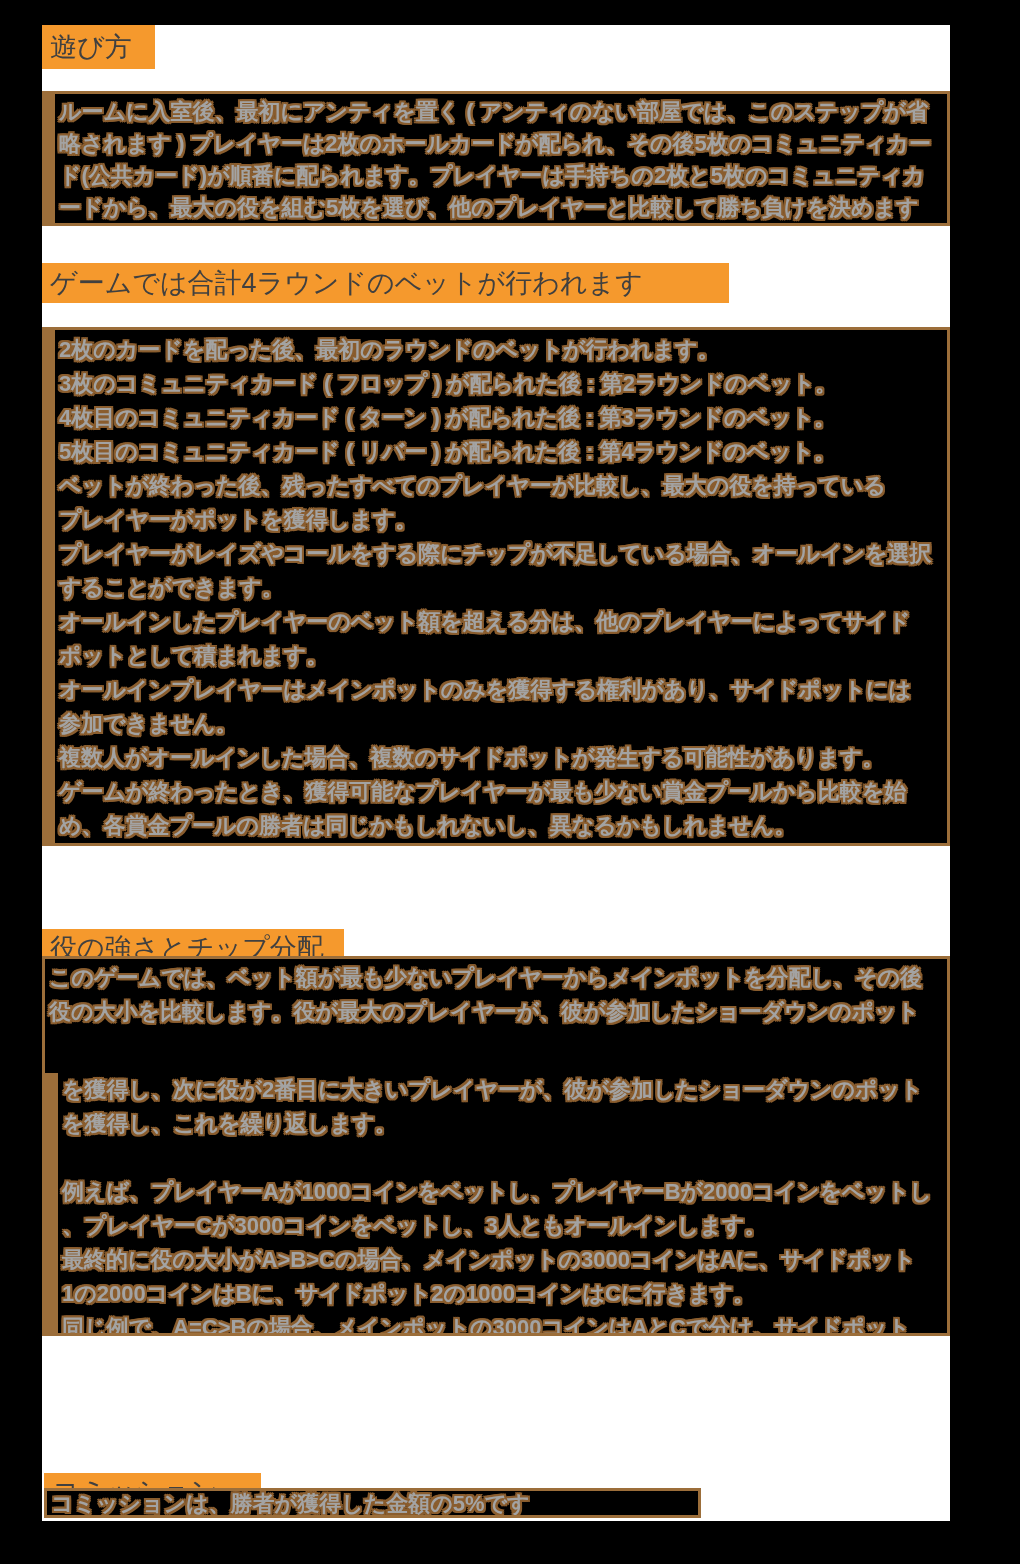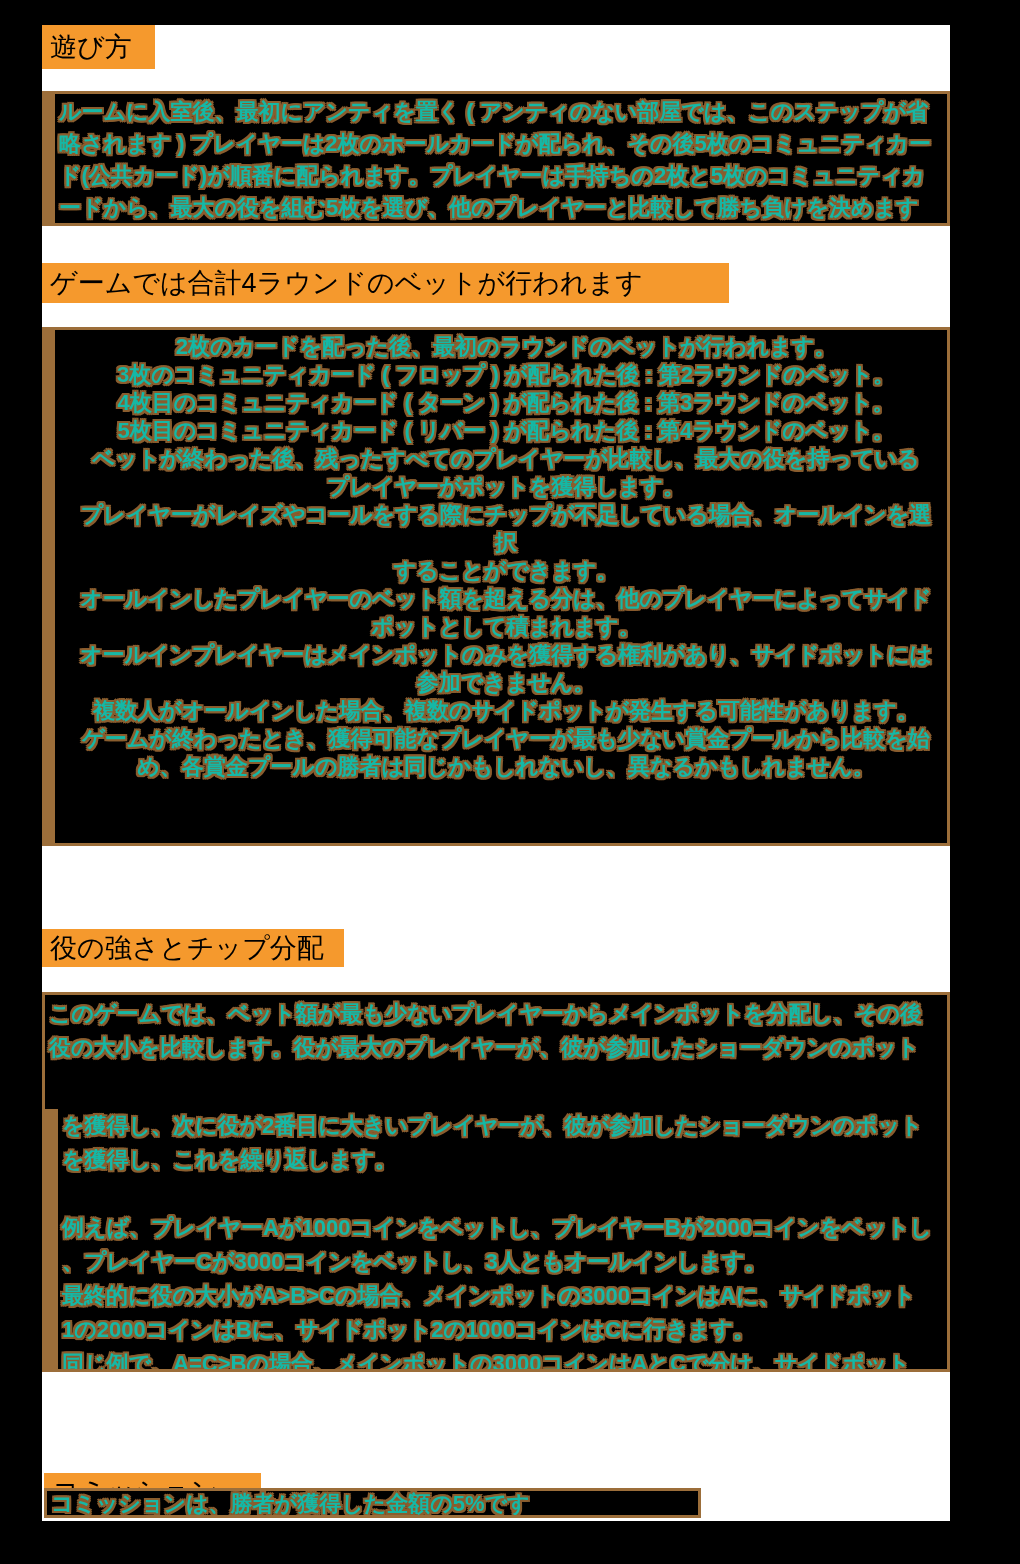--- a/index.html
+++ b/index.html
@@ -13,51 +13,51 @@
   }
   .panel {
     position: absolute;
     left: 42px; top: 25px;
     width: 908px; height: 1496px;
     background: #ffffff;
   }
   .badge {
     position: absolute;
     background: #f5992d;
-    color: #000000;
+    color: #404040;
     font-size: 27px;
     font-weight: 400;
     padding-left: 8px;
     display: flex;
     align-items: center;
     white-space: nowrap;
     overflow: hidden;
     box-sizing: border-box;
   }
   .rulebox {
     position: absolute;
     background: #000000;
     border: 3px solid #9c6e3a;
     box-sizing: border-box;
     overflow: hidden;
   }
   .rulebox.stripe-left { border-left-width: 13px; }
   .ruletext {
-    color: #14b8a6;
+    color: #a3a3a3;
     font-weight: 700;
     font-size: 22px;
     white-space: pre-line;
     text-shadow:
       -2px -2px 0 #8a5d2e, 2px -2px 0 #8a5d2e,
       -2px  2px 0 #8a5d2e, 2px  2px 0 #8a5d2e,
       -2px  0   0 #8a5d2e, 2px  0   0 #8a5d2e,
        0   -2px 0 #8a5d2e, 0    2px 0 #8a5d2e;
   }
   #box1 .ruletext { line-height: 32px; padding: 2px 5px 0 4px; }
-  #box2 .ruletext { line-height: 28px; padding: 3px 5px 0 15px; text-align: center; }
+  #box2 .ruletext { line-height: 34px; padding: 3px 5px 0 4px; }
   #box4 .ruletext { line-height: 25px; padding: 0 20px 0 4px; }
   
   #box3 .intro { line-height: 34px; padding: 2px 5px 0 4px; }
   #box3 .rest  {
     border-left: 13px solid #9c6e3a;
     line-height: 34px;
     padding: 0 5px 0 4px;
     min-height: 312px;
     margin-top: 44px;
   }
@@ -96,21 +96,21 @@
 オールインプレイヤーはメインポットのみを獲得する権利があり、サイドポットには
 参加できません。
 複数人がオールインした場合、複数のサイドポットが発生する可能性があります。
 ゲームが終わったとき、獲得可能なプレイヤーが最も少ない賞金プールから比較を始
 め、各賞金プールの勝者は同じかもしれないし、異なるかもしれません。</div>
   </div>
 
   <div class="badge" style="left:42px; top:929px; width:302px; height:38px;">
     <span>役の強さとチップ分配</span>
   </div>
-  <div id="box3" class="rulebox" style="left:42px; top:992px; width:908px; height:380px;">
+  <div id="box3" class="rulebox" style="left:42px; top:956px; width:908px; height:380px;">
     <div class="ruletext intro">このゲームでは、ベット額が最も少ないプレイヤーからメインポットを分配し、その後
 役の大小を比較します。役が最大のプレイヤーが、彼が参加したショーダウンのポット</div>
     <div class="ruletext rest">を獲得し、次に役が2番目に大きいプレイヤーが、彼が参加したショーダウンのポット
 を獲得し、これを繰り返します。
 
 例えば、プレイヤーAが1000コインをベットし、プレイヤーBが2000コインをベットし
 、プレイヤーCが3000コインをベットし、3人ともオールインします。
 最終的に役の大小がA&gt;B&gt;Cの場合、メインポットの3000コインはAに、サイドポット
 1の2000コインはBに、サイドポット2の1000コインはCに行きます。
 同じ例で、A=C&gt;Bの場合、メインポットの3000コインはAとCで分け、サイドポット

